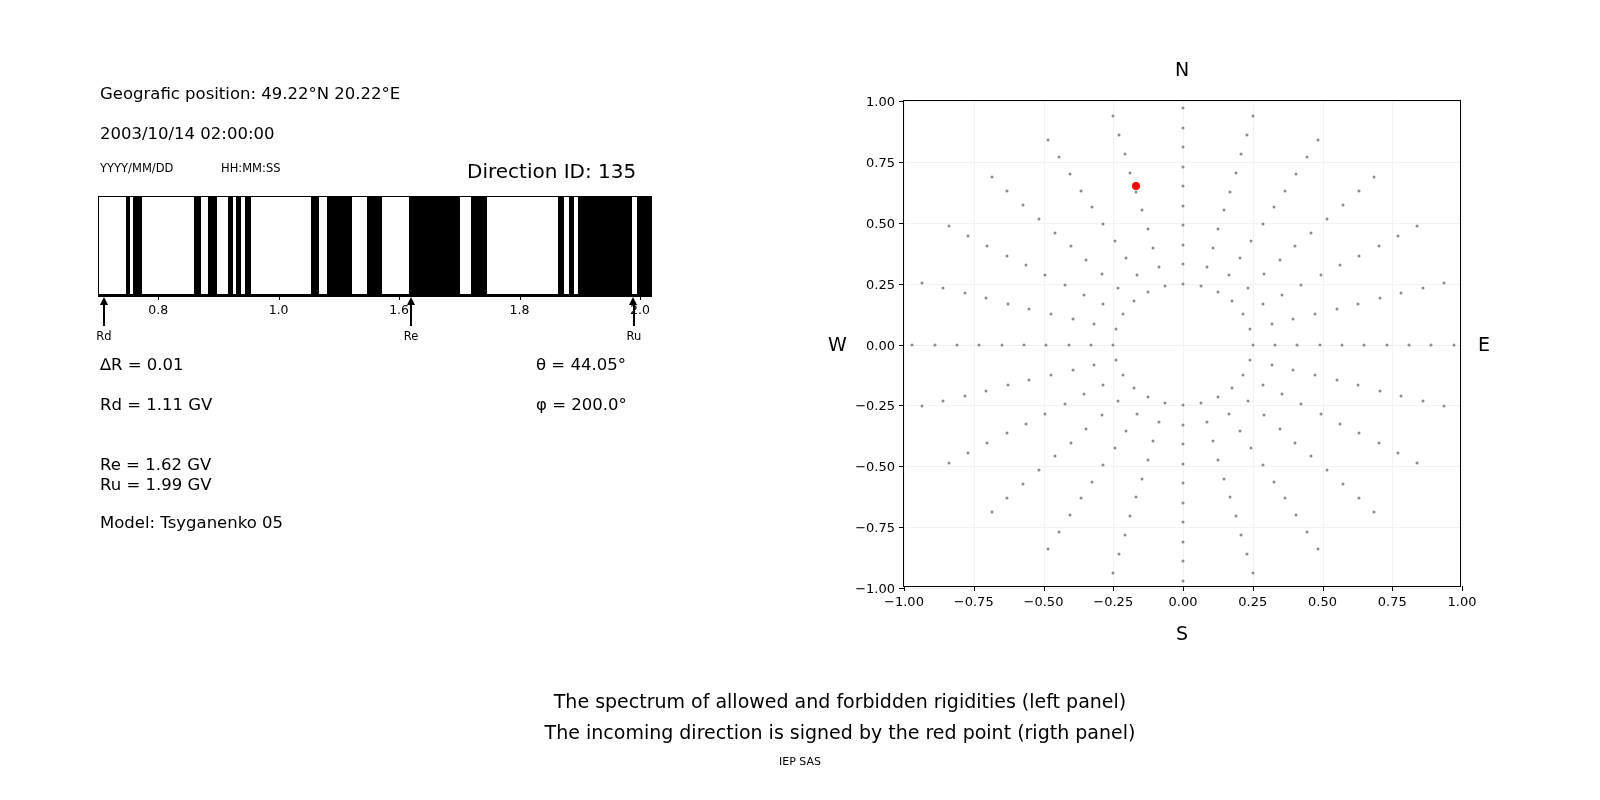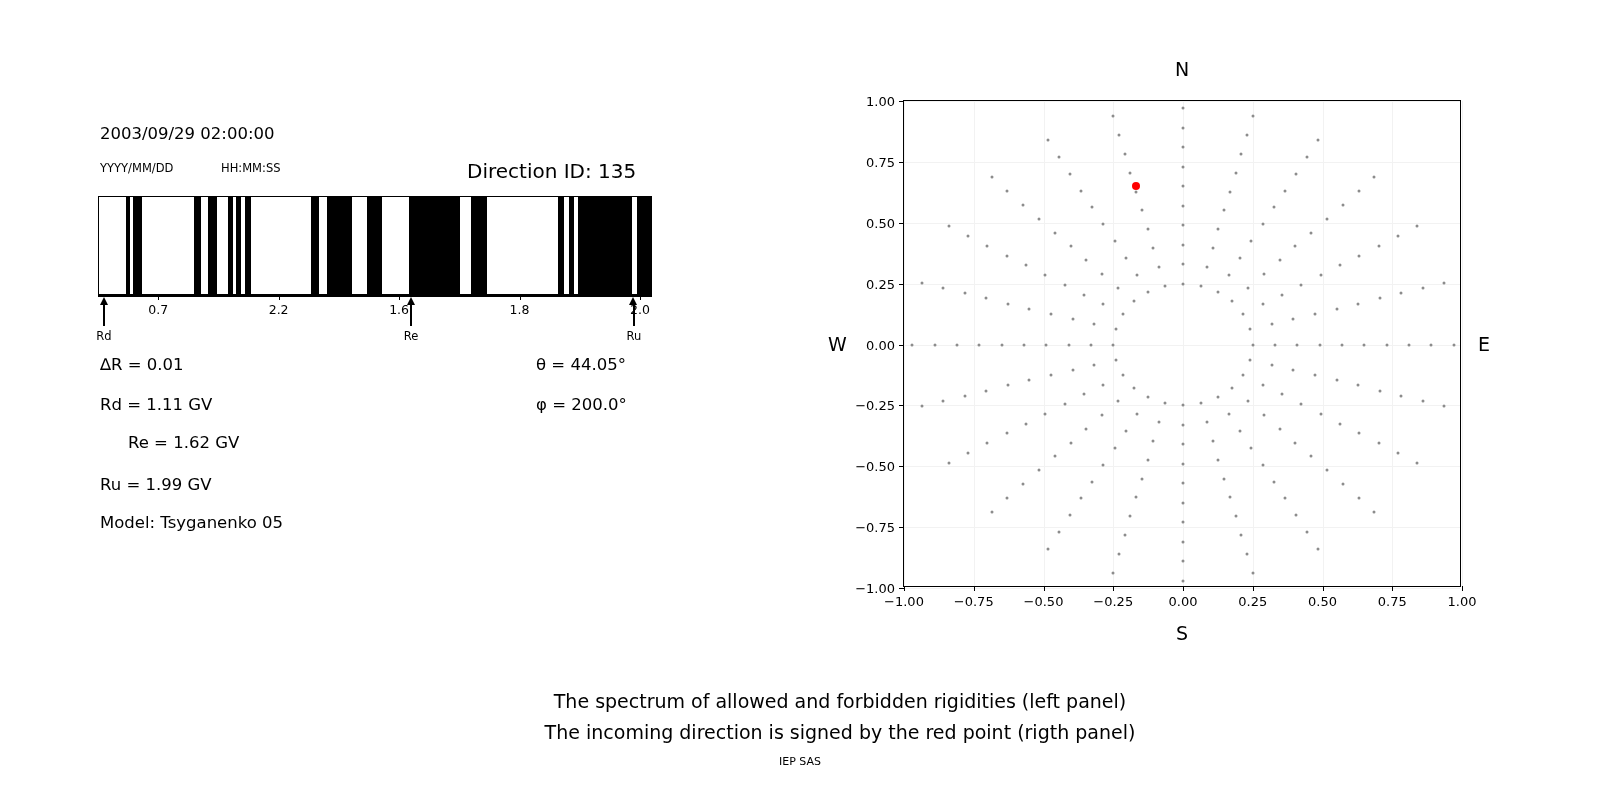--- a/index.html
+++ b/index.html
@@ -77,22 +77,23 @@
   
   #caption{left:0;top:686px;width:1600px;text-align:center;padding-left:40px;}
   #caption div{font-size:19px;line-height:31px;}
   #footer{left:0;top:755px;width:1600px;text-align:center;font-size:11px;}
 </style>
 </head>
 <body>
 
 <div class="abs" id="left-panel">
 
-
-  <div class="abs ltext" id="datetime">2003/09/29 02:00:00</div>
+  <div class="abs ltext" id="geo-position">Geografic position: 49.22°N 20.22°E</div>
+
+  <div class="abs ltext" id="datetime">2003/10/14 02:00:00</div>
 
   <div class="abs ltext" id="fmt-date">YYYY/MM/DD</div>
 
   <div class="abs ltext" id="fmt-time">HH:MM:SS</div>
 
   <div class="abs ltext" id="direction-id">Direction ID: 135</div>
 
   <div class="abs" id="spectrum-wrap">
     <div id="spectrum-bar">
         <div class="band" style="left: 27.0978px; width: 4.21522px; background: rgb(0, 0, 0);"></div>
@@ -109,23 +110,23 @@
         <div class="band" style="left: 372.143px; width: 16.2587px; background: rgb(0, 0, 0);"></div>
         <div class="band" style="left: 458.857px; width: 6.02174px; background: rgb(0, 0, 0);"></div>
         <div class="band" style="left: 469.696px; width: 4.81739px; background: rgb(0, 0, 0);"></div>
         <div class="band" style="left: 479.33px; width: 53.5935px; background: rgb(0, 0, 0);"></div>
         <div class="band" style="left: 537.741px; width: 16.2587px; background: rgb(0, 0, 0);"></div>
       </div>
   </div>
 
   <div class="abs" id="spectrum-axis">
       <div class="xtick" style="left: 60.2174px;"></div>
-      <div class="xticklabel" style="left: 60.2174px;">0.7</div>
+      <div class="xticklabel" style="left: 60.2174px;">0.8</div>
       <div class="xtick" style="left: 180.652px;"></div>
-      <div class="xticklabel" style="left: 180.652px;">2.2</div>
+      <div class="xticklabel" style="left: 180.652px;">1.0</div>
       <div class="xtick" style="left: 301.087px;"></div>
       <div class="xticklabel" style="left: 301.087px;">1.6</div>
       <div class="xtick" style="left: 421.522px;"></div>
       <div class="xticklabel" style="left: 421.522px;">1.8</div>
       <div class="xtick" style="left: 541.957px;"></div>
       <div class="xticklabel" style="left: 541.957px;">2.0</div>
     </div>
 
   <div class="abs" id="marker-layer" style="left:0;top:0;width:760px;height:681px;">
       <div class="marker-arrow" style="left: 103.222px; top: 304px; height: 22px;"></div>
@@ -134,21 +135,21 @@
       <div class="marker-arrow" style="left: 410.33px; top: 304px; height: 22px;"></div>
       <div class="marker-head" style="left: 406.63px; top: 297px;"></div>
       <div class="marker-label" style="left: 411.13px; top: 329px;">Re</div>
       <div class="marker-arrow" style="left: 633.135px; top: 304px; height: 22px;"></div>
       <div class="marker-head" style="left: 629.435px; top: 297px;"></div>
       <div class="marker-label" style="left: 633.935px; top: 329px;">Ru</div>
     </div>
 
   <div class="val val-left" style="top:355px;">∆R = 0.01</div>
   <div class="val val-left" style="top:395px;">Rd = 1.11 GV</div>
-  <div class="val val-left" style="top:433px;margin-left:28px;">Re = 1.62 GV</div>
+  <div class="val val-left" style="top:455px;">Re = 1.62 GV</div>
   <div class="val val-left" style="top:475px;">Ru = 1.99 GV</div>
   <div class="val val-left" style="top:513px;">Model: Tsyganenko 05</div>
 
   <div class="val val-right" style="top:355px;">θ = 44.05°</div>
   <div class="val val-right" style="top:395px;">φ = 200.0°</div>
 </div>
 
 <div class="abs" id="right-panel">
   <div class="abs" id="dir-n">N</div>
   <div class="abs" id="dir-s">S</div>

